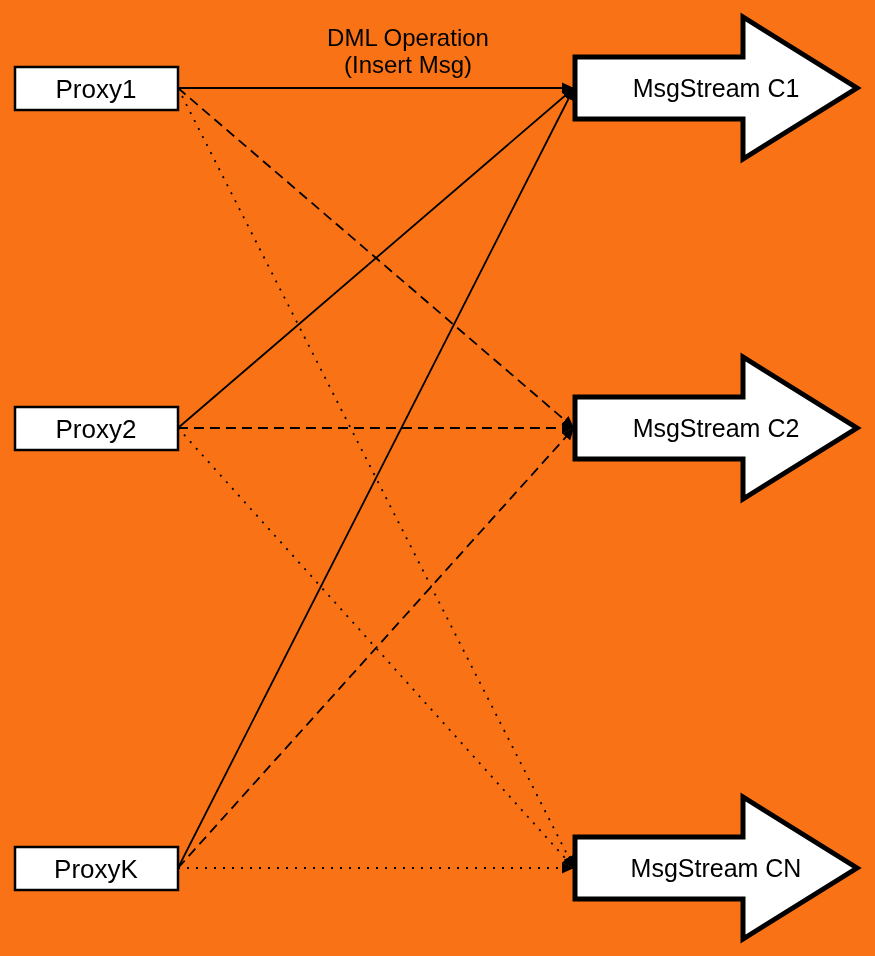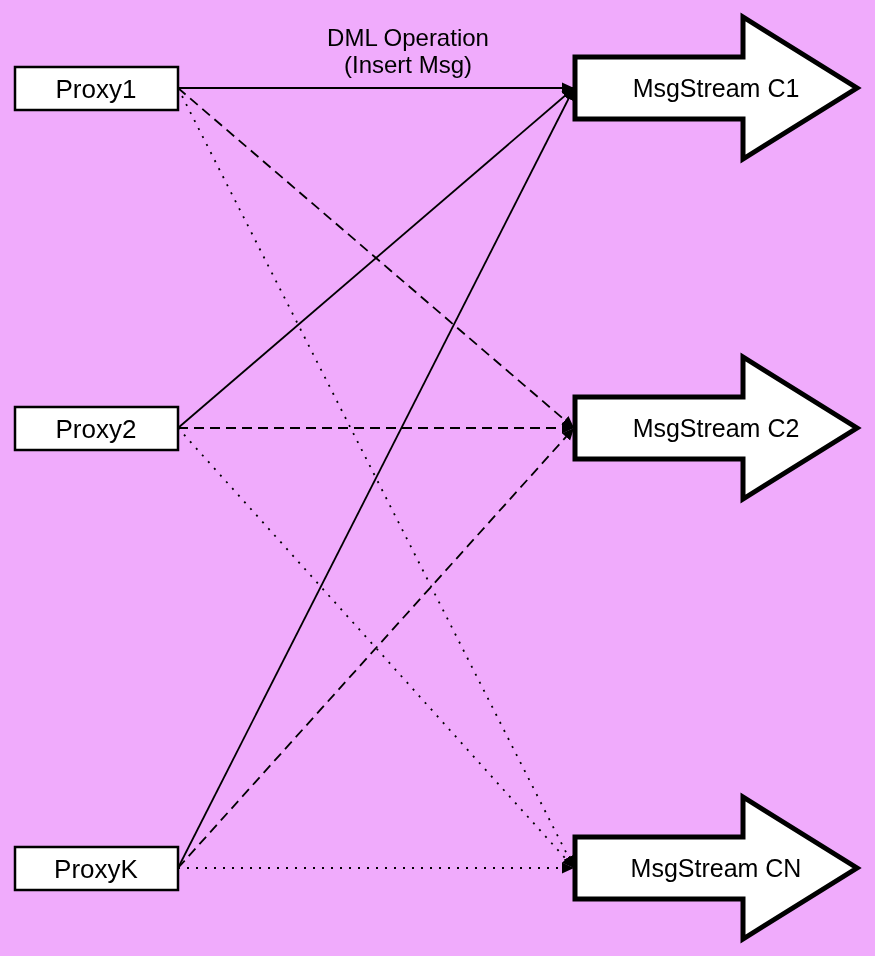--- a/index.html
+++ b/index.html
@@ -4,21 +4,21 @@
 <style>
   html, body {
     margin: 0;
     padding: 0;
     background: #ffffff;
   }
   .canvas {
     position: relative;
     width: 875px;
     height: 956px;
-    background: #f0abfc;
+    background: #f97316;
     font-family: "Liberation Sans", "DejaVu Sans", sans-serif;
   }
   svg { display: block; }
   .connector {
     stroke: #000000;
     stroke-width: 1.8;
     fill: none;
   }
   .connector.dashed { stroke-dasharray: 10 6; }
   .connector.dotted { stroke-dasharray: 2 7; }

